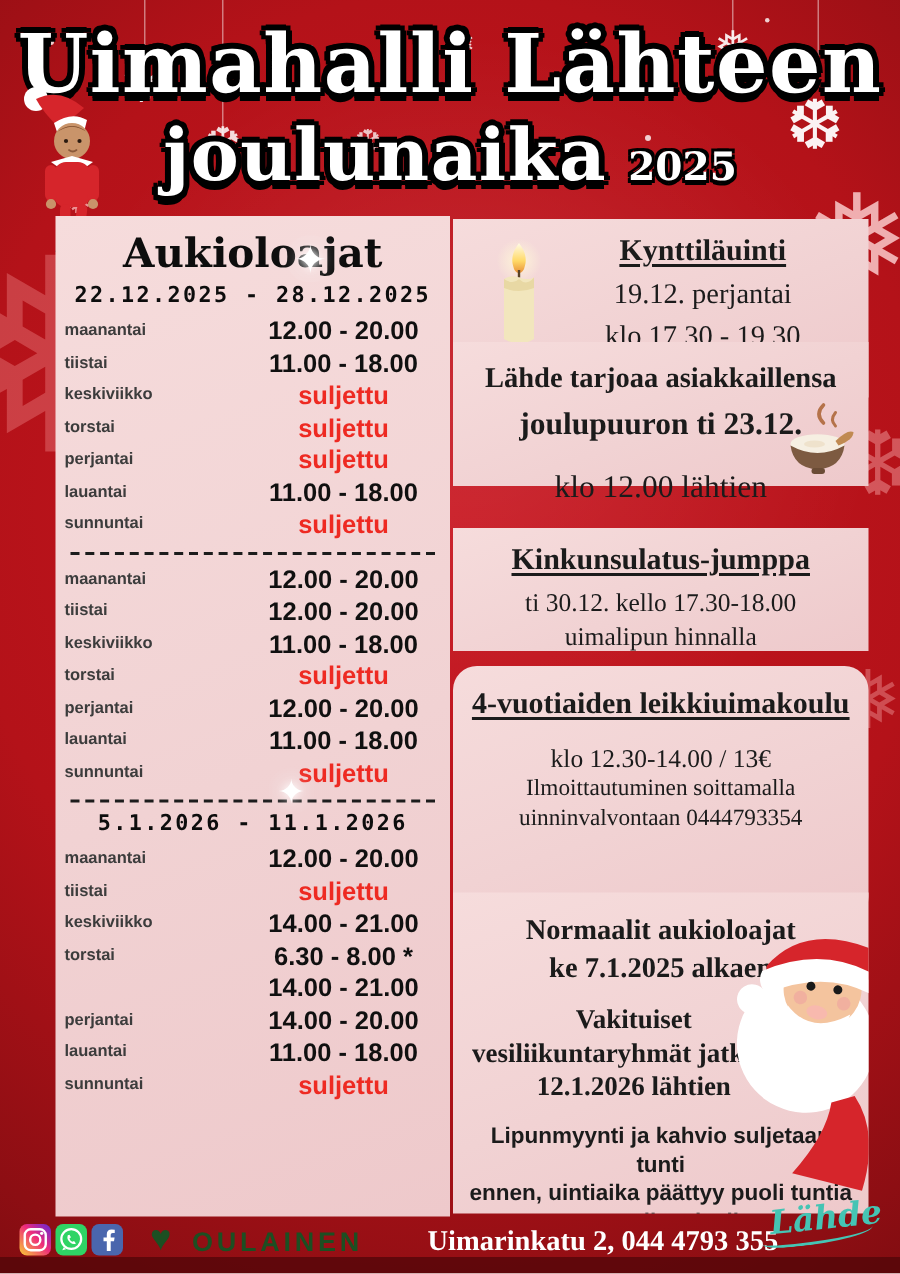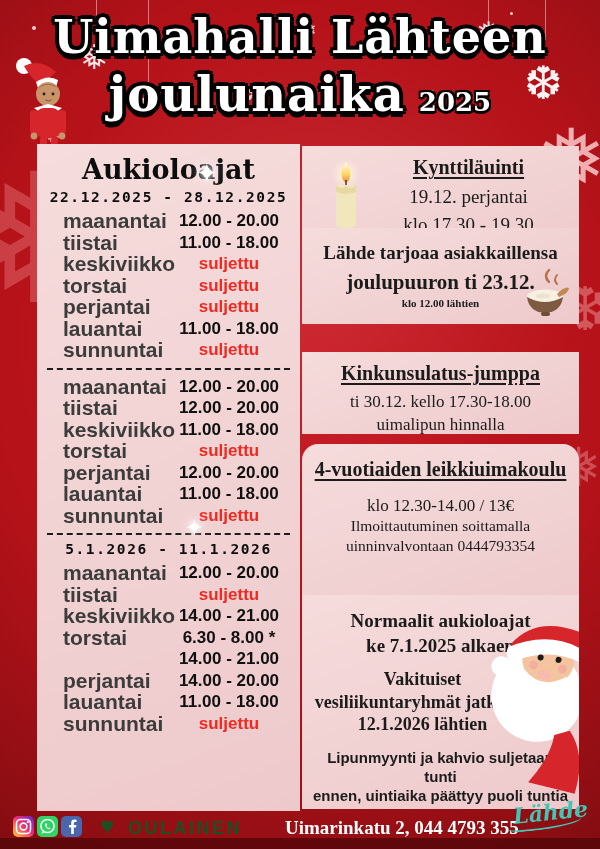--- a/index.html
+++ b/index.html
@@ -16,55 +16,55 @@
   .flake.alt::before{content:"❆";}
   .flake.simple::before{content:"❄";}
   .dot{position:absolute; background:#fff; border-radius:50%; opacity:.8;}
   .thread{position:absolute; top:0; width:1px; background:rgba(255,255,255,.45);}
   .sparkle{position:absolute; color:#fff; text-shadow:0 0 6px #fff, 0 0 14px rgba(255,255,255,.9), 0 0 24px rgba(255,255,255,.6); pointer-events:none;}
   .sparkle::before{content:"✦";}
 
   
   .title{position:absolute; left:0; top:10px; width:100%; text-align:center; color:#fff;
     font-family:"DejaVu Serif",serif; font-weight:bold;}
-  .title .l1{font-size:46px; letter-spacing:1px;
+  .title .l1{font-size:54px; letter-spacing:1px;
     text-shadow:-3px -3px 0 #000,3px -3px 0 #000,-3px 3px 0 #000,3px 3px 0 #000,0 -4px 0 #000,0 4px 0 #000,-4px 0 0 #000,4px 0 0 #000,0 6px 0 #000;}
   .title .l2row{margin-top:2px;}
   .title .l2{font-size:48px; letter-spacing:1px;
     text-shadow:-3px -3px 0 #000,3px -3px 0 #000,-3px 3px 0 #000,3px 3px 0 #000,0 -4px 0 #000,0 4px 0 #000,-4px 0 0 #000,4px 0 0 #000,0 6px 0 #000;}
   .title .year{font-size:26px; margin-left:14px;
     text-shadow:-2px -2px 0 #000,2px -2px 0 #000,-2px 2px 0 #000,2px 2px 0 #000,0 3px 0 #000;}
 
   
   .panel{position:absolute; background:linear-gradient(160deg,#f6dcdc 0%, #f1d2d3 55%, #eec9cb 100%); }
   .left-panel{left:37px; top:144px; width:263px; height:667px; padding:6px 0 0 0; box-sizing:border-box;}
   .rp{left:302px; width:277px; box-sizing:border-box; color:#1b1b1b; font-family:"Liberation Serif",serif; text-align:center;}
 
   .aukioloajat{font-family:"DejaVu Serif",serif; font-size:27px; font-weight:bold; color:#0d0d0d; text-align:center; margin:4px 0 4px;}
   .range{font-family:"DejaVu Sans Mono",monospace; font-weight:bold; font-size:14.5px; letter-spacing:1.6px; color:#0d0d0d; text-align:center; margin:3px 0 5px; white-space:nowrap;}
   .srow{display:flex; line-height:21.5px;}
-  .srow .day{width:46%; padding-left:26px; font-size:21px; font-weight:bold; color:#3c3c3c; box-sizing:border-box; text-align:left;}
+  .srow .day{width:46%; padding-left:6px; font-size:11px; font-weight:bold; color:#3c3c3c; box-sizing:border-box; text-align:left;}
   .srow .time{width:54%; text-align:center; font-size:17px; font-weight:bold; color:#101010;}
   .srow .time.closed{color:#ee2a22;}
   .dashes{border-top:2.5px dashed #1c1c1c; margin:7px 10px 6px;}
   .footnote{margin-top:8px; text-align:center; font-size:12.5px; font-weight:bold; color:#151515; line-height:1.4;}
 
   .p-title{font-weight:bold; text-decoration:underline; text-underline-offset:3px;}
   .rp .big{font-size:19px; line-height:1.45;}
   .rp .med{font-size:17px; line-height:1.35;}
   .rp .small{font-size:15.5px; line-height:1.3;}
 
   .panel-candle{top:146px; height:119px; padding:10px 8px 0 64px;}
   .panel-candle .p-title{font-size:20px; margin-bottom:4px;}
   .candle{position:absolute; left:22px; top:12px;}
 
   .panel-puuro{top:228px; height:96px; padding:14px 10px 0;}
   .panel-puuro .l1{font-size:19px; font-weight:bold;}
   .panel-puuro .l2{font-size:21px; font-weight:bold; margin-top:6px;}
-  .panel-puuro .l3{font-size:11px; font-weight:bold; margin-top:2px;}
+  .panel-puuro .l3{font-size:21px; font-weight:normal; margin-top:17px;}
   .bowl{position:absolute; right:6px; bottom:4px;}
 
   .panel-jumppa{top:352px; height:82px; padding:10px 8px 0;}
   .panel-jumppa .p-title{font-size:20px; margin-bottom:6px;}
 
   .panel-koulu{top:444px; height:170px; padding:12px 6px 16px;border-radius:16px;}
   .panel-koulu .p-title{font-size:20px; line-height:1.35;}
   .panel-koulu .info{margin-top:12px;}
   .panel-koulu .med{line-height:1.25;}
 

